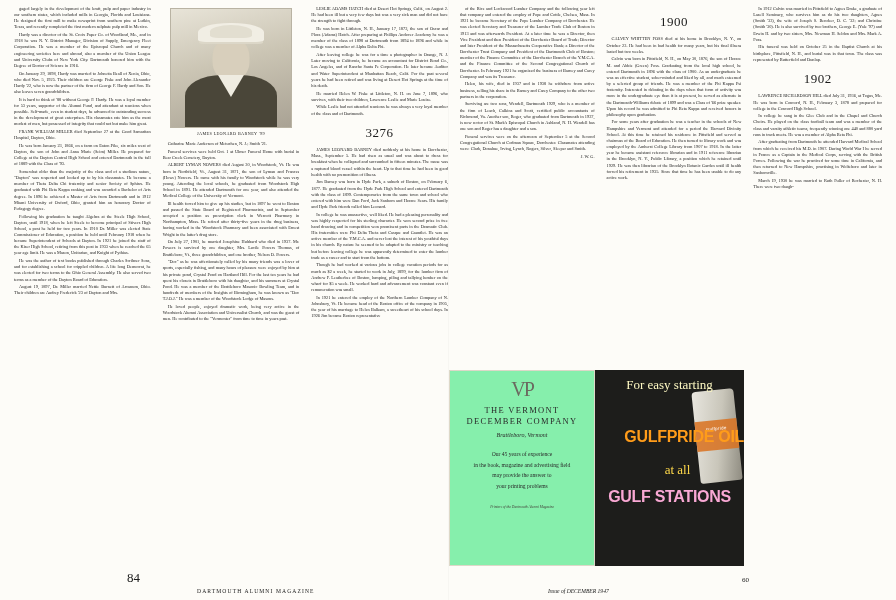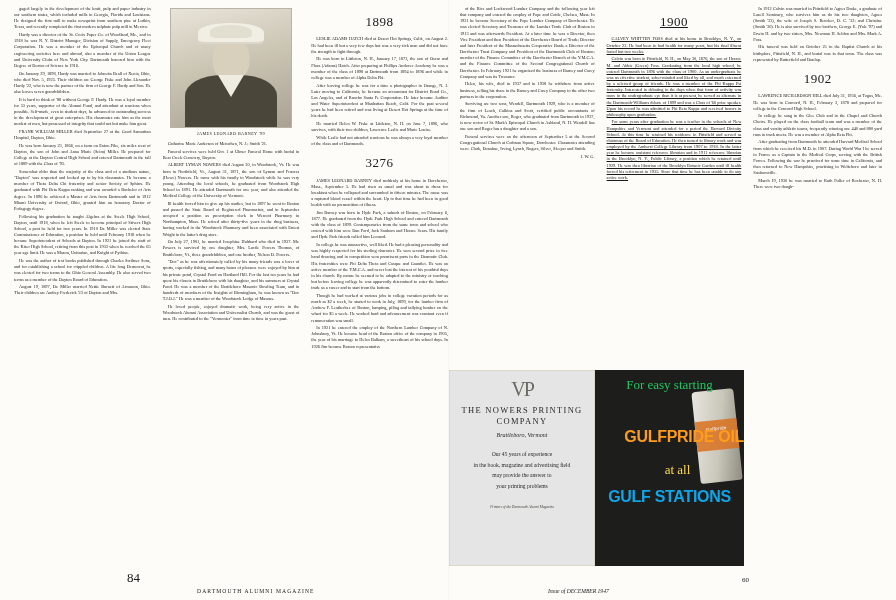--- a/index.html
+++ b/index.html
@@ -32,21 +32,21 @@
     padding: 0 6px;
     font-size: 4.35px;
     line-height: 1.42;
     text-align: justify;
     hyphens: auto;
   }
   .col.c1 { width: 150px; }
   .col.c2 { width: 150px; }
   .col.c3 { width: 150px; }
   .col.c4 { width: 148px; }
-  .col.c5 { width: 148px; text-decoration: underline; }
+  .col.c5 { width: 148px; }
   .col.c6 { width: 142px; }
 
   .year-head {
     text-align: center;
     font-family: "Liberation Serif", serif;
     font-size: 13px;
     letter-spacing: 0.5px;
     margin: 7px 0 5px 0;
     font-weight: normal;
   }
@@ -137,21 +137,21 @@
     position: absolute;
     left: 449px;
     top: 370px;
     width: 295px;
     height: 196px;
     display: flex;
   }
   .ad-vt {
     width: 146px;
     height: 196px;
-    background: #e5e5e5;
+    background: #86efac;
     border: 0.6px solid #ddd8c8;
     box-sizing: border-box;
     padding: 8px 10px;
     text-align: center;
     color: #2a2a2a;
   }
   .ad-vt .mono-mark {
     font-family: "Liberation Serif", serif;
     font-size: 20px;
     color: #6b6a60;
@@ -190,21 +190,21 @@
     position: relative;
     overflow: hidden;
     box-sizing: border-box;
   }
   .ad-gulf .line1 {
     position: absolute;
     top: 7px; left: 0; right: 0;
     text-align: center;
     font-size: 13px;
     font-family: "Liberation Serif", serif;
-    color: #22c55e;
+    color: #fef9c3;
     letter-spacing: 0px;
   }
   .ad-gulf .line2 {
     position: absolute;
     top: 58px; left: 0; right: 0;
     text-align: right;
     font-size: 16px;
     font-weight: bold;
     color: #ff9c1a;
     font-family: "Liberation Sans", sans-serif;
@@ -218,21 +218,21 @@
     color: #ffd94a;
     font-family: "Liberation Serif", serif;
     margin-left: 16px;
   }
   .ad-gulf .line4 {
     position: absolute;
     top: 118px; left: 0; right: 0;
     text-align: center;
     font-size: 16px;
     font-weight: bold;
-    color: #0ea5e9;
+    color: #f9a8d4;
     font-family: "Liberation Sans", sans-serif;
     letter-spacing: -0.3px;
   }
   .ad-gulf .can {
     position: absolute;
     right: 6px;
     top: 20px;
     width: 42px;
     height: 92px;
     background: linear-gradient(100deg,#e8e6df 0%,#c9c6ba 55%,#8e8b80 100%);
@@ -330,21 +330,20 @@
       <p class="para">Funeral services were held Oct. 1 at Ulmer Funeral Home with burial in Bear Creek Cemetery, Dayton.</p>
 
       <p class="para">ALBERT LYMAN NOWERS died August 30, in Woodstock, Vt. He was born in Northfield, Vt., August 31, 1871, the son of Lyman and Frances (Howe) Nowers. He came with his family to Woodstock while he was very young. Attending the local schools, he graduated from Woodstock High School in 1891. He attended Dartmouth for one year, and also attended the Medical College of the University of Vermont.</p>
       <p class="para">Ill health forced him to give up his studies, but in 1897 he went to Boston and passed the State Board of Registered Pharmacists, and in September accepted a position as prescription clerk in Wescott Pharmacy in Northampton, Mass. He retired after thirty-five years in the drug business, having worked in the Woodstock Pharmacy and been associated with Ernest Wright in the latter's drug store.</p>
       <p class="para">On July 27, 1901, he married Josephine Hubbard who died in 1937. Mr. Powers is survived by one daughter, Mrs. Lucile Powers Thomas, of Brattleboro, Vt., three grandchildren, and one brother, Nelson D. Powers.</p>
       <p class="para">"Doc" as he was affectionately called by his many friends was a lover of sports, especially fishing, and many hours of pleasure were enjoyed by him at his private pond, Crystal Pond on Hartland Hill. For the last ten years he had spent his closets in Brattleboro with his daughter, and his summers at Crystal Pond. He was a member of the Brattleboro Masonic Bowling Team, and in hundreds of members of the Insights of Birmingham, he was known as "Doc T.J.O.J." He was a member of the Woodstock Lodge of Masons.</p>
       <p class="para">He loved people, enjoyed dramatic work, being very active in the Woodstock Alumni Association and Universalist Church, and was the guest of men. He contributed to the "Vermonter" from time to time in years past.</p>
     </div>
 
     <div class="col c3">
-      <div class="year-head">1898</div>
       <p class="para">LESLIE ADAMS HATCH died at Desert Hot Springs, Calif., on August 2. He had been ill but a very few days but was a very sick man and did not have the strength to fight through.</p>
       <p class="para">He was born in Littleton, N. H., January 17, 1873, the son of Oscar and Flora (Adams) Hatch. After preparing at Phillips Andover Academy he was a member of the class of 1898 at Dartmouth from 1894 to 1896 and while in college was a member of Alpha Delta Phi.</p>
       <p class="para">After leaving college he was for a time a photographer in Orange, N. J. Later moving to California, he became an accountant for District Bond Co., Los Angeles, and of Rancho Santa Fe Corporation. He later became Auditor and Water Superintendent at Manhattan Beach, Calif. For the past several years he had been retired and was living at Desert Hot Springs at the time of his death.</p>
       <p class="para">He married Helen W. Fiske at Littleton, N. H. on June 7, 1896, who survives, with their two children, Lawrence Leslie and Marie Louise.</p>
       <p class="para">While Leslie had not attended reunions he was always a very loyal member of the class and of Dartmouth.</p>
 
       <div class="year-head">3276</div>
       <p class="para">JAMES LEONARD BARNEY died suddenly at his home in Dorchester, Mass., September 5. He had risen as usual and was about to dress for breakfast when he collapsed and succumbed in fifteen minutes. The cause was a ruptured blood vessel within the heart. Up to that time he had been in good health with no premonition of illness.</p>
       <p class="para">Jim Barney was born in Hyde Park, a suburb of Boston, on February 6, 1877. He graduated from the Hyde Park High School and entered Dartmouth with the class of 1899. Contemporaries from the same town and school who entered with him were Dan Ford, Jack Sanborn and Horace Sears. His family and Hyde Park friends called him Leonard.</p>
       <p class="para">In college he was unassertive, well liked. He had a pleasing personality and was highly respected for his sterling character. He won second prize in free hand drawing and in competition won prominent parts in the Dramatic Club. His fraternities were Phi Delta Theta and Casque and Gauntlet. He was an active member of the Y.M.C.A. and never lost the interest of his youthful days in his church. By nature he seemed to be adapted to the ministry or teaching but before leaving college he was apparently determined to enter the lumber trade as a career and to start from the bottom.</p>
@@ -375,21 +374,21 @@
       <p class="para">LAWRENCE RICHARDSON HILL died July 31, 1936, at Togus, Me. He was born in Concord, N. H., February 3, 1878 and prepared for college in the Concord High School.</p>
       <p class="para">In college he sang in the Glee Club and in the Chapel and Church Choirs. He played on the class football team and was a member of the class and varsity athletic teams, frequently winning one 440 and 880 yard runs in track meets. He was a member of Alpha Beta Phi.</p>
       <p class="para">After graduating from Dartmouth he attended Harvard Medical School from which he received his M.D. in 1907. During World War I he served in France as a Captain in the Medical Corps, serving with the British Forces. Following the war he practiced for some time in California, and then returned to New Hampshire, practising in Wolfeboro and later in Sanbornville.</p>
       <p class="para">March 19, 1930 he was married to Ruth Fuller of Rochester, N. H. There were two daugh-</p>
     </div>
   </div>
 
   <div class="ad-area">
     <div class="ad-vt">
       <div class="mono-mark">VP</div>
-      <div class="t1">THE NOWERS PRINTING COMPANY</div>
+      <div class="t1">THE VERMONT DECEMBER COMPANY</div>
       <div class="t2">Brattleboro, Vermont</div>
       <div class="t3">Our 45 years of experience</div>
       <div class="t3">in the book, magazine and advertising field</div>
       <div class="t3">may provide the answer to</div>
       <div class="t3">your printing problems</div>
       <div class="t4">Printers of the Dartmouth Alumni Magazine</div>
     </div>
 
     <div class="ad-gulf">
       <div class="can">

